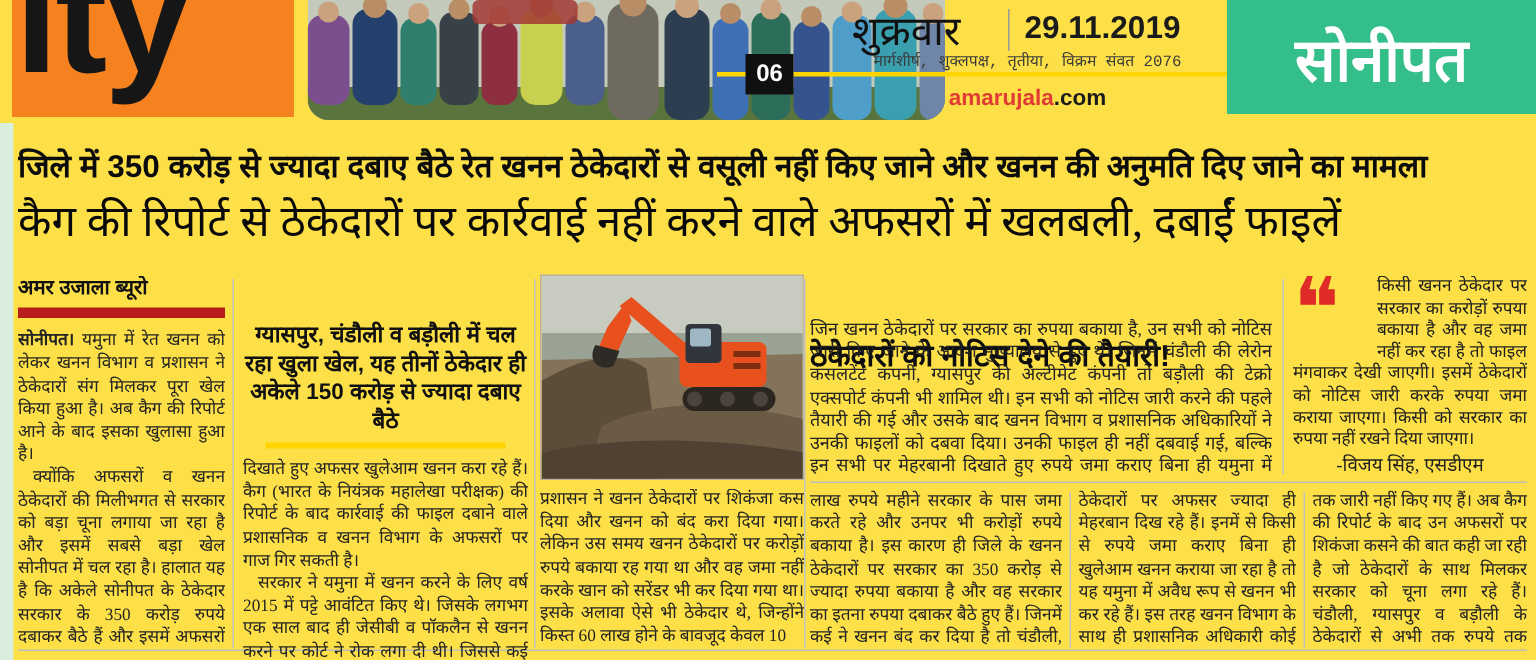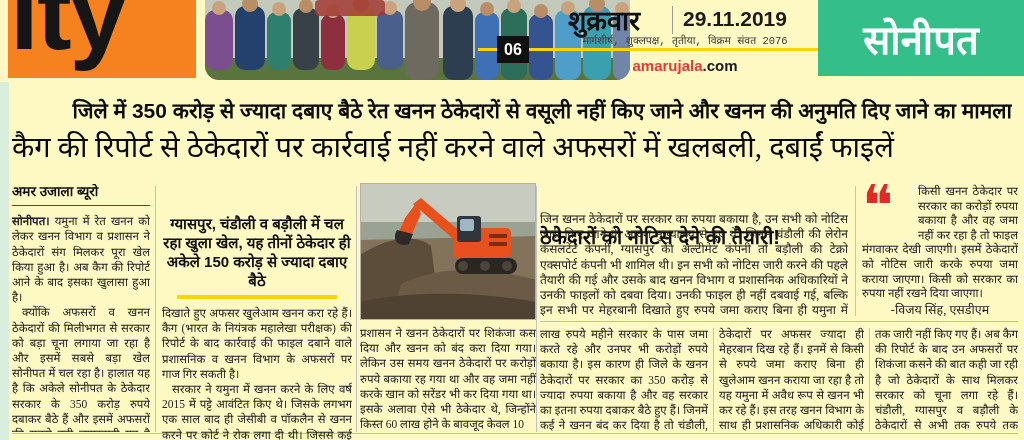--- a/index.html
+++ b/index.html
@@ -1,63 +1,63 @@
 <!DOCTYPE html>
 <html><head>
 <meta charset="utf-8">
 <style>
   * { margin:0; padding:0; box-sizing:border-box; }
   html,body { width:1024px; height:440px; }
   body { font-family:"Liberation Serif","DejaVu Serif",serif; background:#f4f2ea; }
-  #page { position:relative; width:1024px; height:440px; background:#fef9c3; overflow:hidden; }
+  #page { position:relative; width:1024px; height:440px; background:#fde047; overflow:hidden; }
 
   .abs { position:absolute; }
 
   
   #edge-strip { left:0; top:82px; width:9px; height:358px; background:#d9eedd; }
 
   
   #logo-box { left:8px; top:0; width:188px; height:78px; background:#f5821f; overflow:hidden; }
   #logo-box span { position:absolute; left:2px; top:-46px; font-family:"Liberation Sans","DejaVu Sans",sans-serif;
                    font-weight:800; font-size:104px; letter-spacing:-2px; color:#161616; }
   #crowd-photo { left:205px; top:0; width:425px; height:80px; border-radius:0 0 14px 14px; overflow:hidden; }
   #page-num { left:497px; top:36px; width:32px; height:27px; background:#101010; color:#fff;
               font-family:"Liberation Sans",sans-serif; font-weight:700; font-size:16px;
               display:flex; align-items:center; justify-content:center; }
   #yellow-line-top { left:478px; top:48px; width:340px; height:3px; background:#ffd400; }
-  #day-label { left:568px; top:1px; width:110px; font-size:27px; font-weight:700; color:#111;
+  #day-label { left:568px; top:1px; width:110px; font-size:27px; font-weight:400; color:#111;
                font-family:"Liberation Sans",sans-serif; }
   #date-divider { left:672px; top:6px; width:1px; height:28px; background:#9a9a9a; }
   #date-label { left:683px; top:7px; font-size:21px; font-weight:700; color:#1b1b1b;
                 font-family:"Liberation Sans",sans-serif; }
   #panchang { left:560px; top:33px; width:250px; font-size:10.5px; color:#3a3a3a; text-align:center;
               font-family:Liberation Mono, monospace; }
   #website { left:560px; top:57px; width:250px; text-align:center; font-size:15px; font-weight:700;
              font-family:"Liberation Sans",sans-serif; }
   #website .red { color:#e23b35; }
   #website .blk { color:#1b1b1b; }
   #edition-box { left:818px; top:0; width:206px; height:76px; background:#33be8a;
                  display:flex; align-items:center; justify-content:center; }
   #edition-box span { color:#fff; font-weight:700; font-size:40px; font-family:"Liberation Sans",sans-serif; }
 
   
-  #kicker { left:12px; top:96px; width:1000px; text-align:right; font-size:21px; font-weight:700;
+  #kicker { left:12px; top:96px; width:1000px; text-align:left; font-size:21px; font-weight:700;
             color:#0c0c0c; font-family:"Liberation Sans",sans-serif; white-space:nowrap; overflow:hidden; }
   #main-headline { left:12px; top:126px; width:1004px; font-size:29px; font-weight:400; color:#090909;
                    white-space:nowrap; overflow:hidden; letter-spacing:0; }
 
   
   .bodytxt { font-size:11.5px; line-height:15.2px; color:#232323; text-align:justify; overflow:hidden; }
   .indent { text-indent:10px; }
   .lead { font-weight:700; }
 
   
   #col1 { left:12px; top:184px; width:138px; height:248px; }
   #byline { font-size:13.5px; font-weight:700; color:#111; font-family:"Liberation Sans",sans-serif;
-            padding-bottom:6px; border-bottom:1px solid #b91c1c; margin-bottom:8px; }
+            padding-bottom:6px; border-bottom:7px solid #b91c1c; margin-bottom:8px; }
   .vdiv { width:1px; background:#c2c2c2; }
   #vd1 { left:155px; top:186px; height:246px; }
   #vd2 { left:356px; top:186px; height:246px; }
   #vd3 { left:536px; top:186px; height:246px; }
   #vd4 { left:713px; top:328px; height:104px; }
   #vd5 { left:869px; top:328px; height:104px; }
   #vd6 { left:855px; top:186px; height:130px; }
 
   #col2 { left:162px; top:182px; width:190px; height:250px;margin-top:32px; }
   #subhead { font-size:15px; line-height:19px; font-weight:700; text-align:center; color:#101010;

